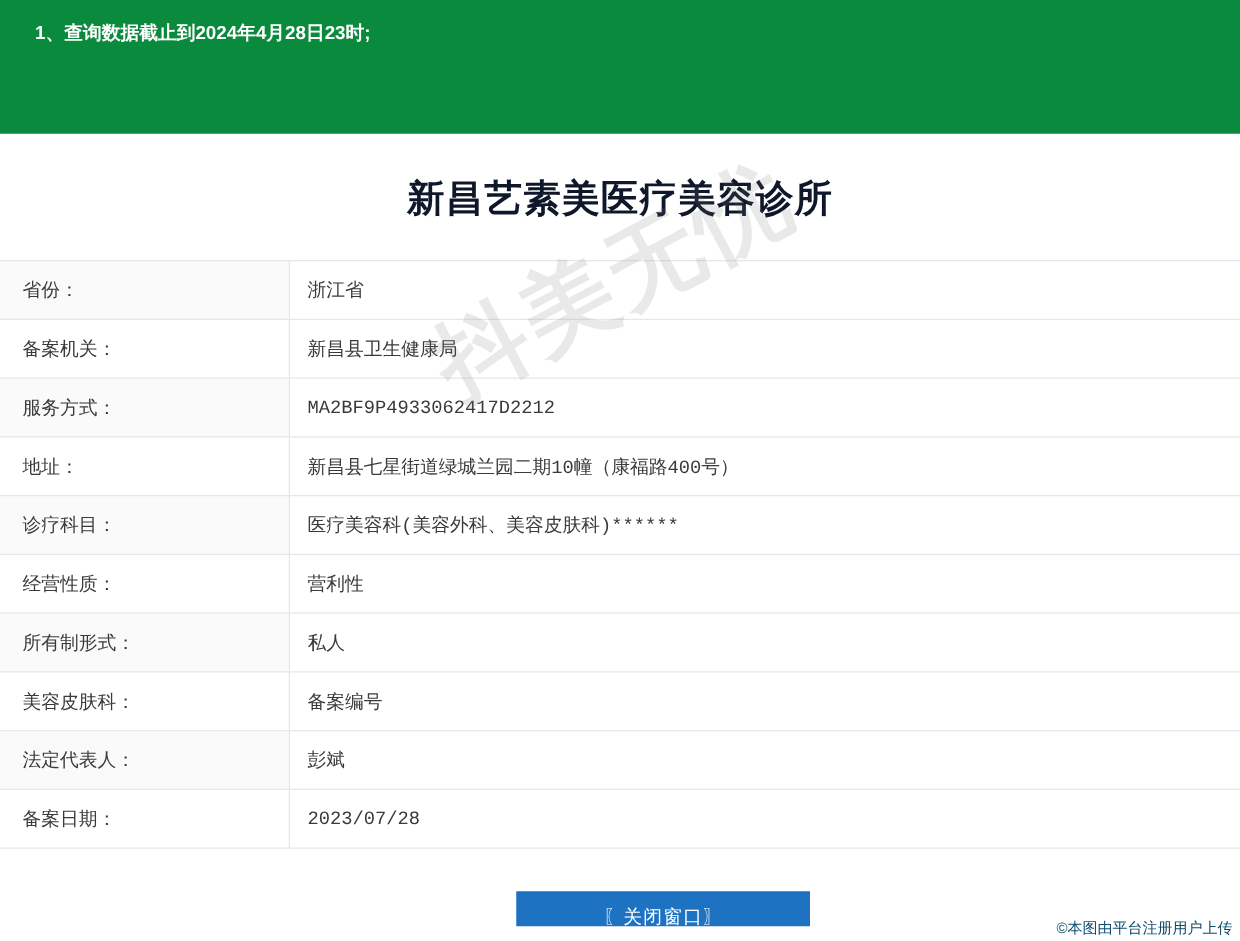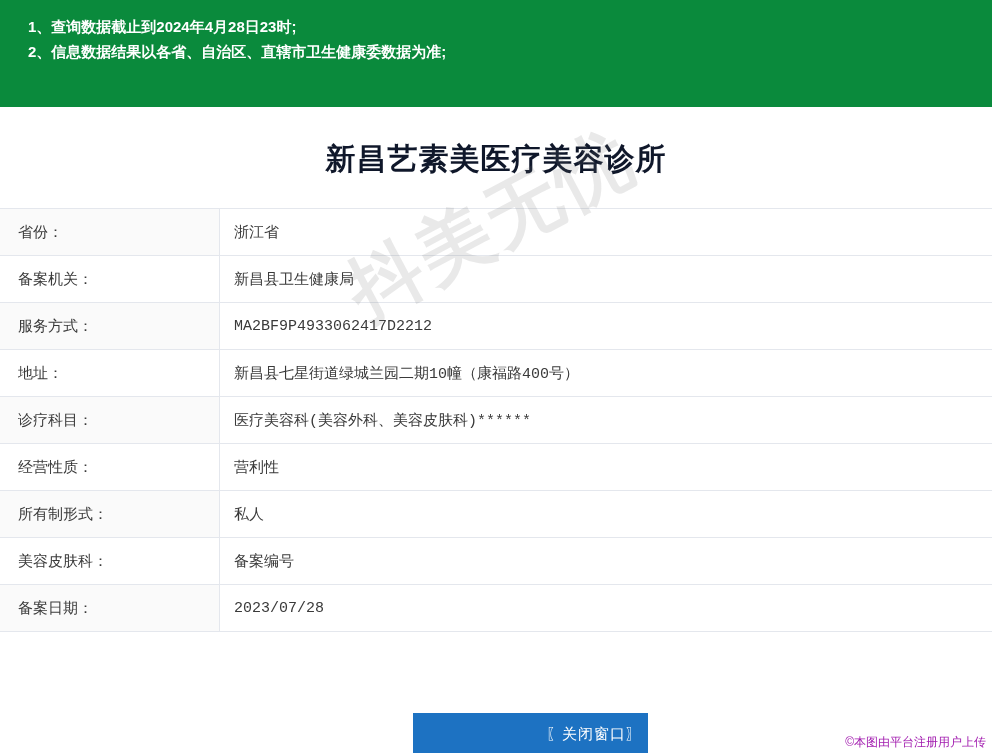--- a/index.html
+++ b/index.html
@@ -49,21 +49,21 @@
   }
   .info-table tr {
     height: 47px;
   }
   .info-table td {
     border-top: 1px solid #e4e7ed;
     border-bottom: 1px solid #e4e7ed;
     font-size: 15px;
     color: #3a3a3a;
     vertical-align: middle;
-    padding: 1px;
+    padding: 13px;
     margin-top: 29px;
   }
   .info-table td.label {
     width: 200px;
     padding-left: 18px;
     border-right: 1px solid #e4e7ed;
   }
   .info-table td.value {
     padding-left: 14px;
     font-family: Liberation Mono, monospace;
@@ -96,48 +96,47 @@
     left: 0;
     right: 0;
     bottom: 0;
     height: 40px;
   }
   .close-btn {
     position: absolute;
     left: 413px;
     top: 0;
     width: 235px;
-    height: 40px;
+    height: 28px;
     background: #1d72c2;
     color: #ffffff;
     border: none;
     font-size: 15px;
     font-family: "Liberation Sans", sans-serif;
     cursor: pointer;
     line-height: 40px;
-    text-align: right;
+    text-align: center;
     letter-spacing: 1px;
   }
 
   
   .credit {
     position: absolute;
     right: 6px;
     bottom: 2px;
     font-size: 12px;
-    color: #a21caf;
+    color: #0c4a6e;
     white-space: nowrap;
   }
 </style>
 </head>
 <body>
 
 <div class="notice">
   <div class="notice-line">1、查询数据截止到2024年4月28日23时;</div>
-  <div class="notice-line">2、信息数据结果以各省、自治区、直辖市卫生健康委数据为准;</div>
 </div>
 
 <div class="title">新昌艺素美医疗美容诊所</div>
 
 <div class="watermark">抖美无忧</div>
 
 <table class="info-table">
   <tbody>
     <tr>
       <td class="label">省份：</td>
@@ -165,20 +164,24 @@
     </tr>
     <tr>
       <td class="label">所有制形式：</td>
       <td class="value">私人</td>
     </tr>
     <tr>
       <td class="label">美容皮肤科：</td>
       <td class="value">备案编号</td>
     </tr>
     <tr>
+      <td class="label">法定代表人：</td>
+      <td class="value">彭斌</td>
+    </tr>
+    <tr>
       <td class="label">备案日期：</td>
       <td class="value">2023/07/28</td>
     </tr>
   </tbody>
 </table>
 
 <div class="footer">
   <button class="close-btn">〖关闭窗口〗</button>
   <div class="credit">©本图由平台注册用户上传</div>
 </div>

